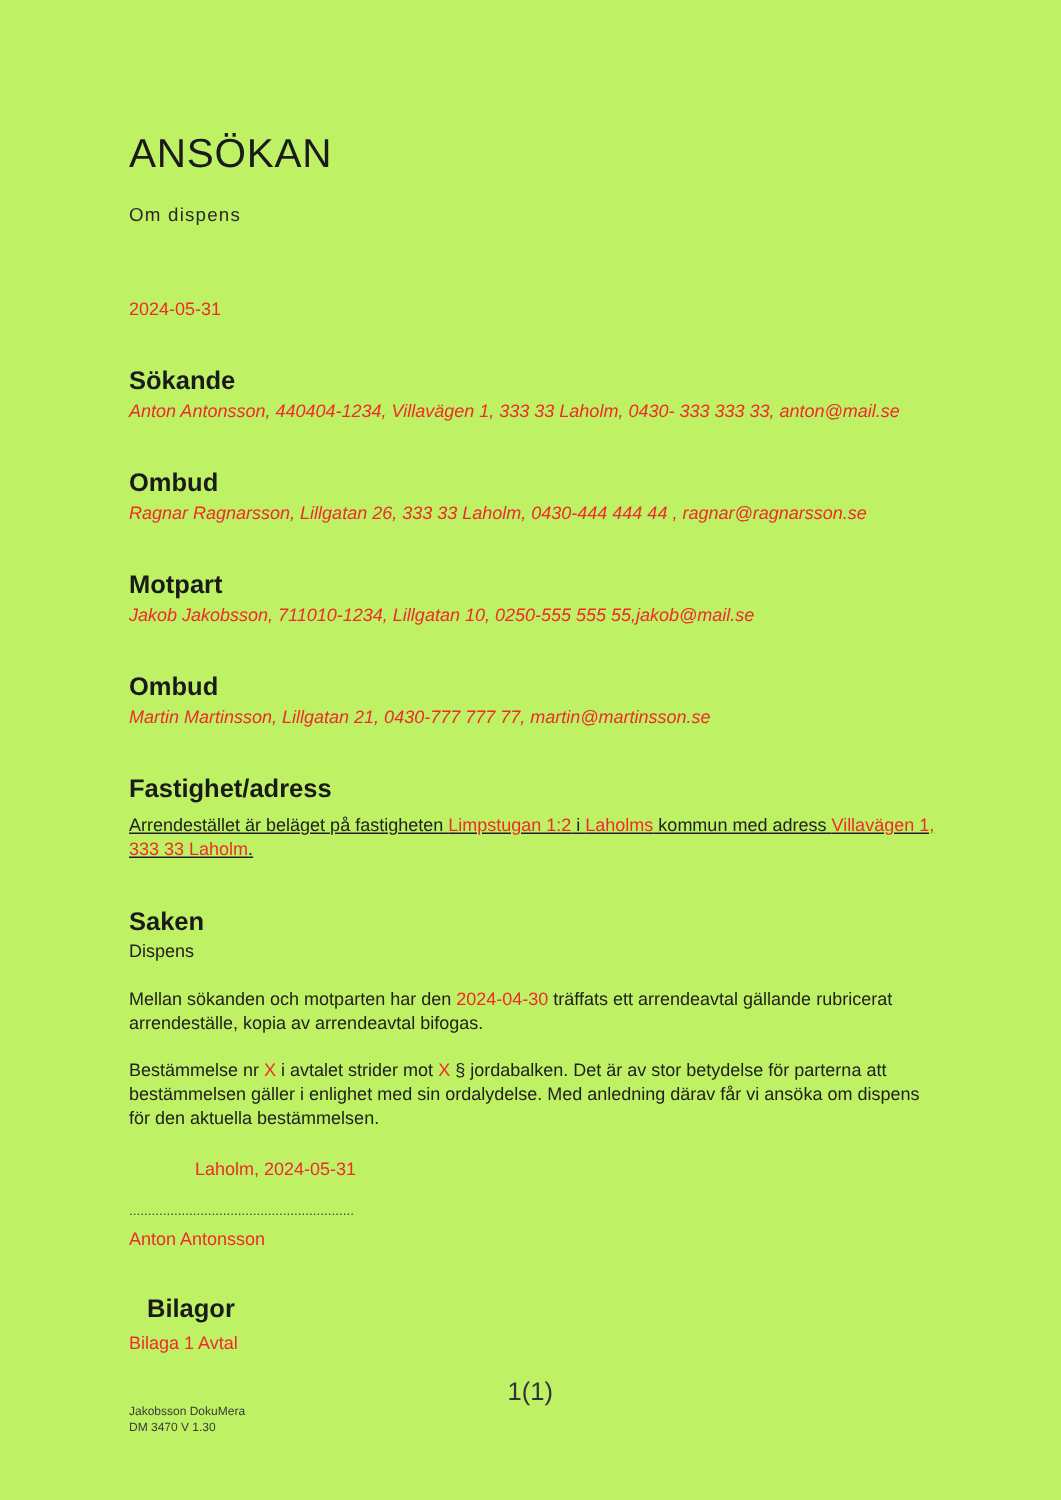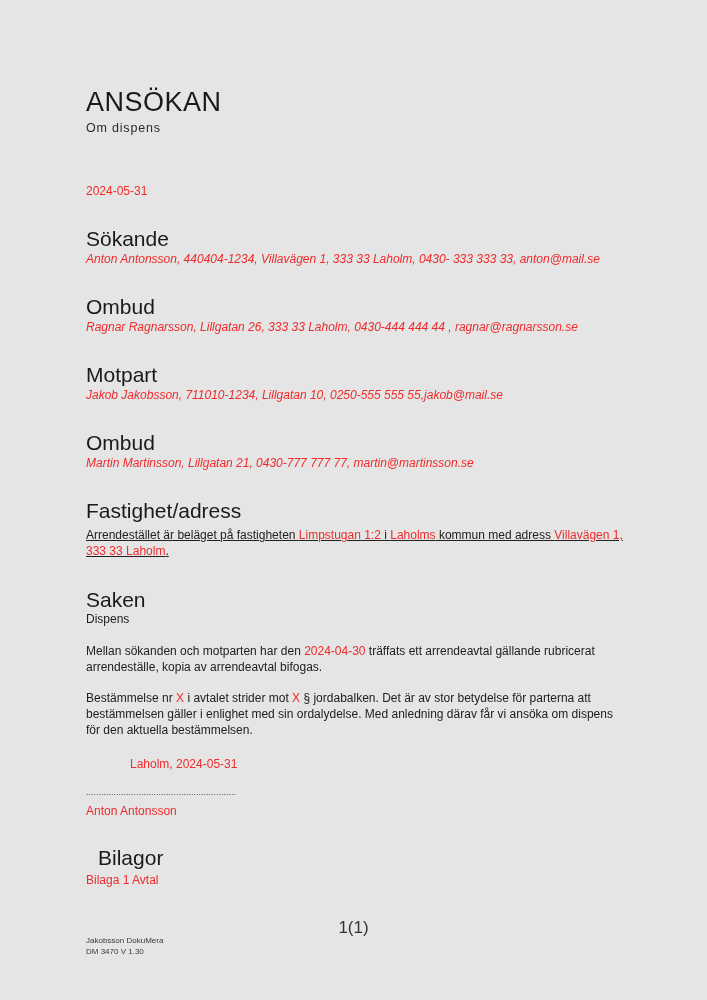--- a/index.html
+++ b/index.html
@@ -1,20 +1,20 @@
 <!DOCTYPE html>
 <html><head>
 <meta charset="utf-8">
 <style>
   html, body { margin: 0; padding: 0; background: #ffffff; }
   .page {
     position: relative;
     width: 707px;
     height: 1000px;
-    background: #e5e5e5;
+    background: #bef264;
     font-family: "Liberation Sans", "DejaVu Sans", sans-serif;
     color: #212121;
     overflow: hidden;
   }
   .content {
     position: absolute;
     left: 86px;
     top: 0;
     width: 540px;
     padding-top: 88px;
@@ -25,31 +25,31 @@
     font-weight: 400;
     letter-spacing: 0.5px;
     color: #1a1a1a;
     margin: 0;
   }
   .doc-subtitle {
     font-size: 12.5px;
     line-height: 14px;
     letter-spacing: 0.8px;
     color: #2a2a2a;
-    margin-top: 5px;
+    margin-top: 20px;
   }
   .date-line {
     margin-top: 48px;
     font-size: 12px;
     line-height: 16px;
   }
   .sec-heading {
-    font-size: 21px;
+    font-size: 17px;
     line-height: 18px;
-    font-weight: 400;
+    font-weight: 700;
     color: #1a1a1a;
     margin-top: 31px;
   }
   .sec-value {
     font-size: 12px;
     line-height: 16px;
     margin-top: 3px;
     font-style: italic;
   }
   .body-text {

